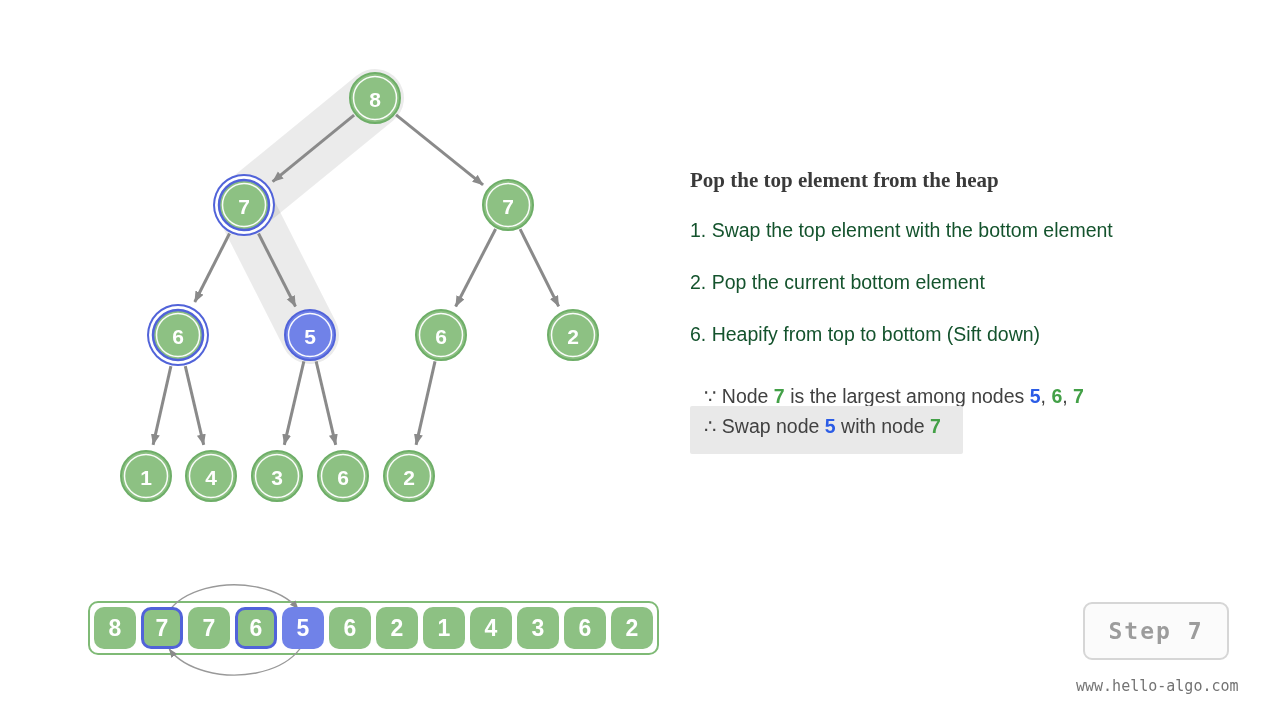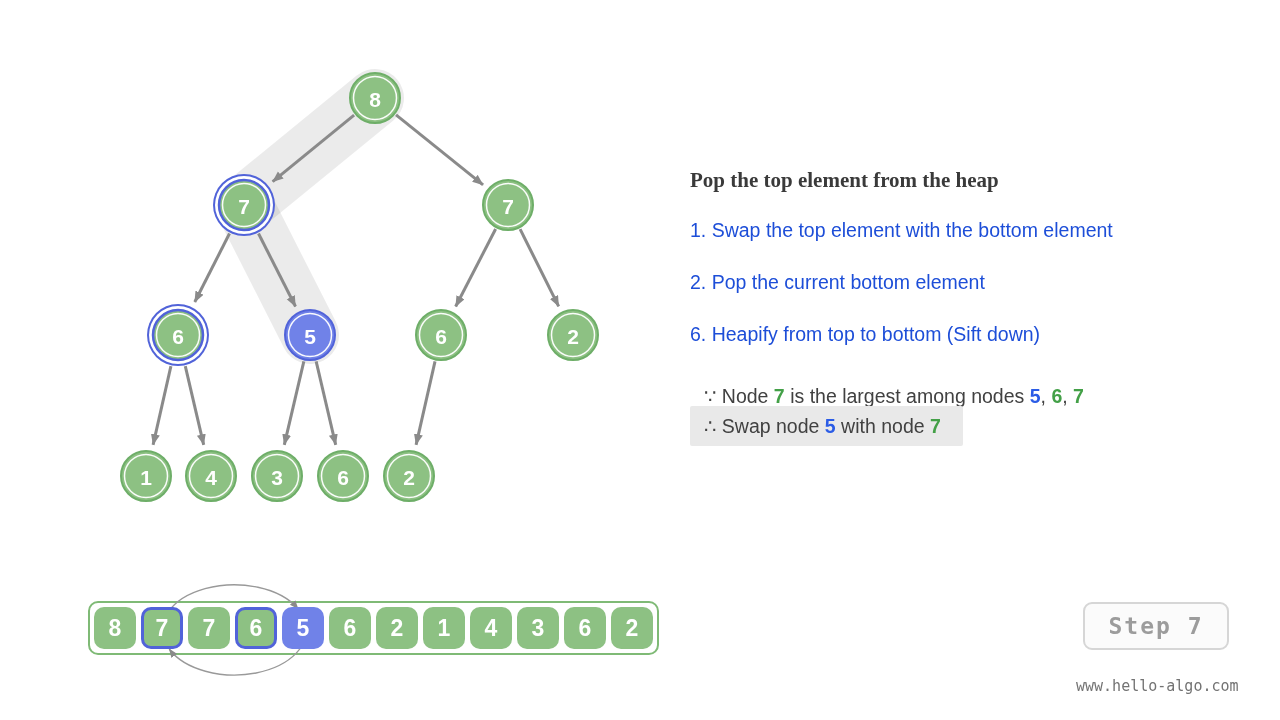--- a/index.html
+++ b/index.html
@@ -3,37 +3,37 @@
 <meta charset="utf-8">
 <style>
   html,body{margin:0;padding:0;background:#fff;}
   .stage{position:relative;width:1280px;height:720px;background:#ffffff;overflow:hidden;
          font-family:"Liberation Sans",sans-serif;}
   #tree-svg{position:absolute;left:0;top:0;}
 
   
   .panel{position:absolute;left:690px;top:0;width:570px;height:720px;}
   .panel-title{position:absolute;top:167px;left:0;font-size:21px;font-weight:bold;color:#3a3a3a;line-height:26px;font-family:Liberation Serif, serif;}
-  .step-line{position:absolute;left:0;font-size:19.5px;color:#1d4ed8;line-height:24px;}
+  .step-line{position:absolute;left:0;font-size:19.5px;color:#14532d;line-height:24px;}
   .pos-s1{top:218px}.pos-s2{top:270px}.pos-s3{top:322px}
   .because-line{position:absolute;left:14px;top:371px;font-size:19.5px;color:#414141;line-height:24px;margin-top:13px;}
   .therefore-box{position:absolute;left:0;top:406px;background:#e9e9e9;border-radius:2px;
-                 padding:8px 22px 8px 14px;font-size:19.5px;color:#414141;line-height:24px;white-space:nowrap;}
+                 padding:8px 22px 16px 14px;font-size:19.5px;color:#414141;line-height:24px;white-space:nowrap;}
   .seg-green{color:#43a047;font-weight:bold;}
   .seg-blue{color:#2b5ce6;font-weight:bold;}
 
   
   .array-box{position:absolute;left:88px;top:601px;display:flex;gap:5px;padding:4px;
              background:#fff;border:2px solid #7fba76;border-radius:10px;}
   .array-box .cell{position:relative;z-index:2;width:42px;height:42px;border-radius:10px;
         box-sizing:border-box;display:flex;align-items:center;justify-content:center;
         color:#fff;font-weight:bold;font-size:23px;}
   #swap-svg{position:absolute;left:-28px;top:-52px;z-index:1;pointer-events:none;}
 
-  .step-badge{position:absolute;left:1083px;top:602px;width:146px;height:48px;box-sizing:border-box;
+  .step-badge{position:absolute;left:1083px;top:602px;width:146px;height:58px;box-sizing:border-box;
               border:2px solid #d6d6d6;border-radius:9px;background:#fbfbfb;
               display:flex;align-items:center;justify-content:center;
               font-family:"DejaVu Sans Mono",monospace;font-size:23px;font-weight:bold;
               color:#9c9c9c;letter-spacing:2px;}
   .watermark{position:absolute;left:1076px;top:677px;font-family:"DejaVu Sans Mono",monospace;
              font-size:15px;color:#737373;}
 </style>
 </head>
 <body>
 

